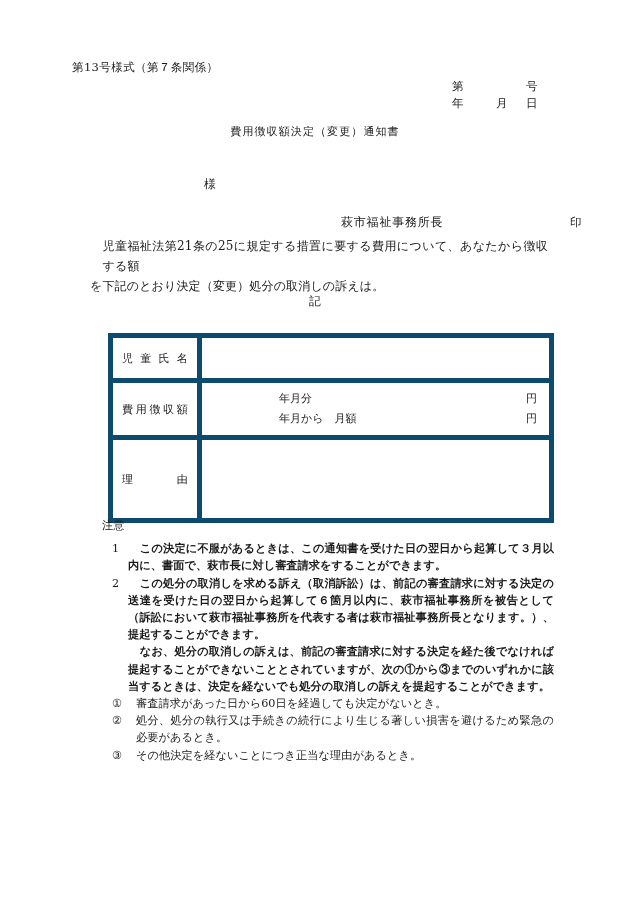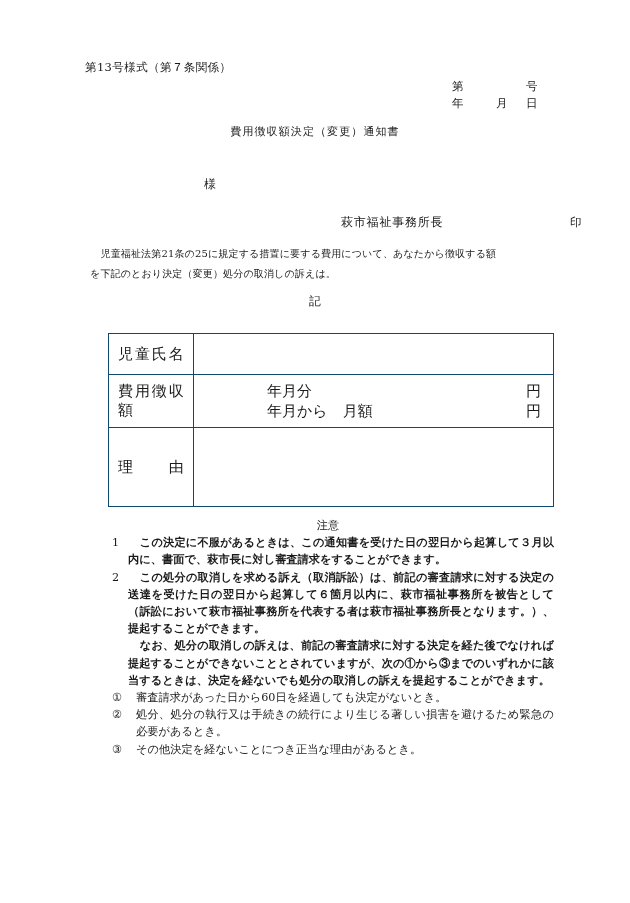--- a/index.html
+++ b/index.html
@@ -19,21 +19,21 @@
   .page {
     position: absolute;
     left: 0; top: 0;
     width: 630px;
     height: 903px;
   }
 
   
   .form-no {
     position: absolute;
-    left: 85px;
+    left: 72px;
     top: 60px;
     font-size: 11.5px;
     letter-spacing: 0.4px;
     white-space: nowrap;
   }
   .doc-meta {
     position: absolute;
     left: 452px;
     top: 78px;
     font-size: 11.5px;
@@ -76,23 +76,23 @@
   .issuer .seal {
     display: inline-block;
     margin-left: 122px;
     font-size: 11.5px;
   }
 
   
   .body-text {
     position: absolute;
     left: 90px;
-    top: 244px;
+    top: 236px;
     width: 458px;
-    font-size: 10px;
+    font-size: 12px;
     line-height: 20px;
     letter-spacing: 0.15px;
     text-align: justify;
   }
   .body-text .indent { padding-left: 1.05em; }
 
   .ki {
     position: absolute;
     left: 0;
     top: 294px;
@@ -104,24 +104,24 @@
   
   .form-table {
     position: absolute;
     left: 108px;
     top: 333px;
     width: 446px;
     border-collapse: collapse;
     table-layout: fixed;
   }
   .form-table td {
-    border: 1px solid #0c4a6e;
+    border: 5px solid #0c4a6e;
     padding: 0;
     vertical-align: middle;
-    font-size: 15px;
+    font-size: 11px;
   }
   .lbl-cell {
     width: 84px;
     text-align: center;
   }
   .lbl-spread {
     display: block;
     padding: 0 9px;
     text-align: justify;
     text-align-last: justify;
@@ -147,21 +147,21 @@
   
   .notes {
     position: absolute;
     left: 102px;
     top: 517px;
     width: 452px;
     font-size: 11.2px;
     line-height: 17.2px;
     letter-spacing: 0.05px;
   }
-  .notes-title { margin-bottom: 0px; text-align: center; }
+  .notes-title { margin-bottom: 6px; }
   .note-item {
     display: flex;
     align-items: flex-start;
   }
   .note-num {
     flex: 0 0 auto;
     width: 26px;
     padding-left: 10px;
     box-sizing: border-box;
   }

